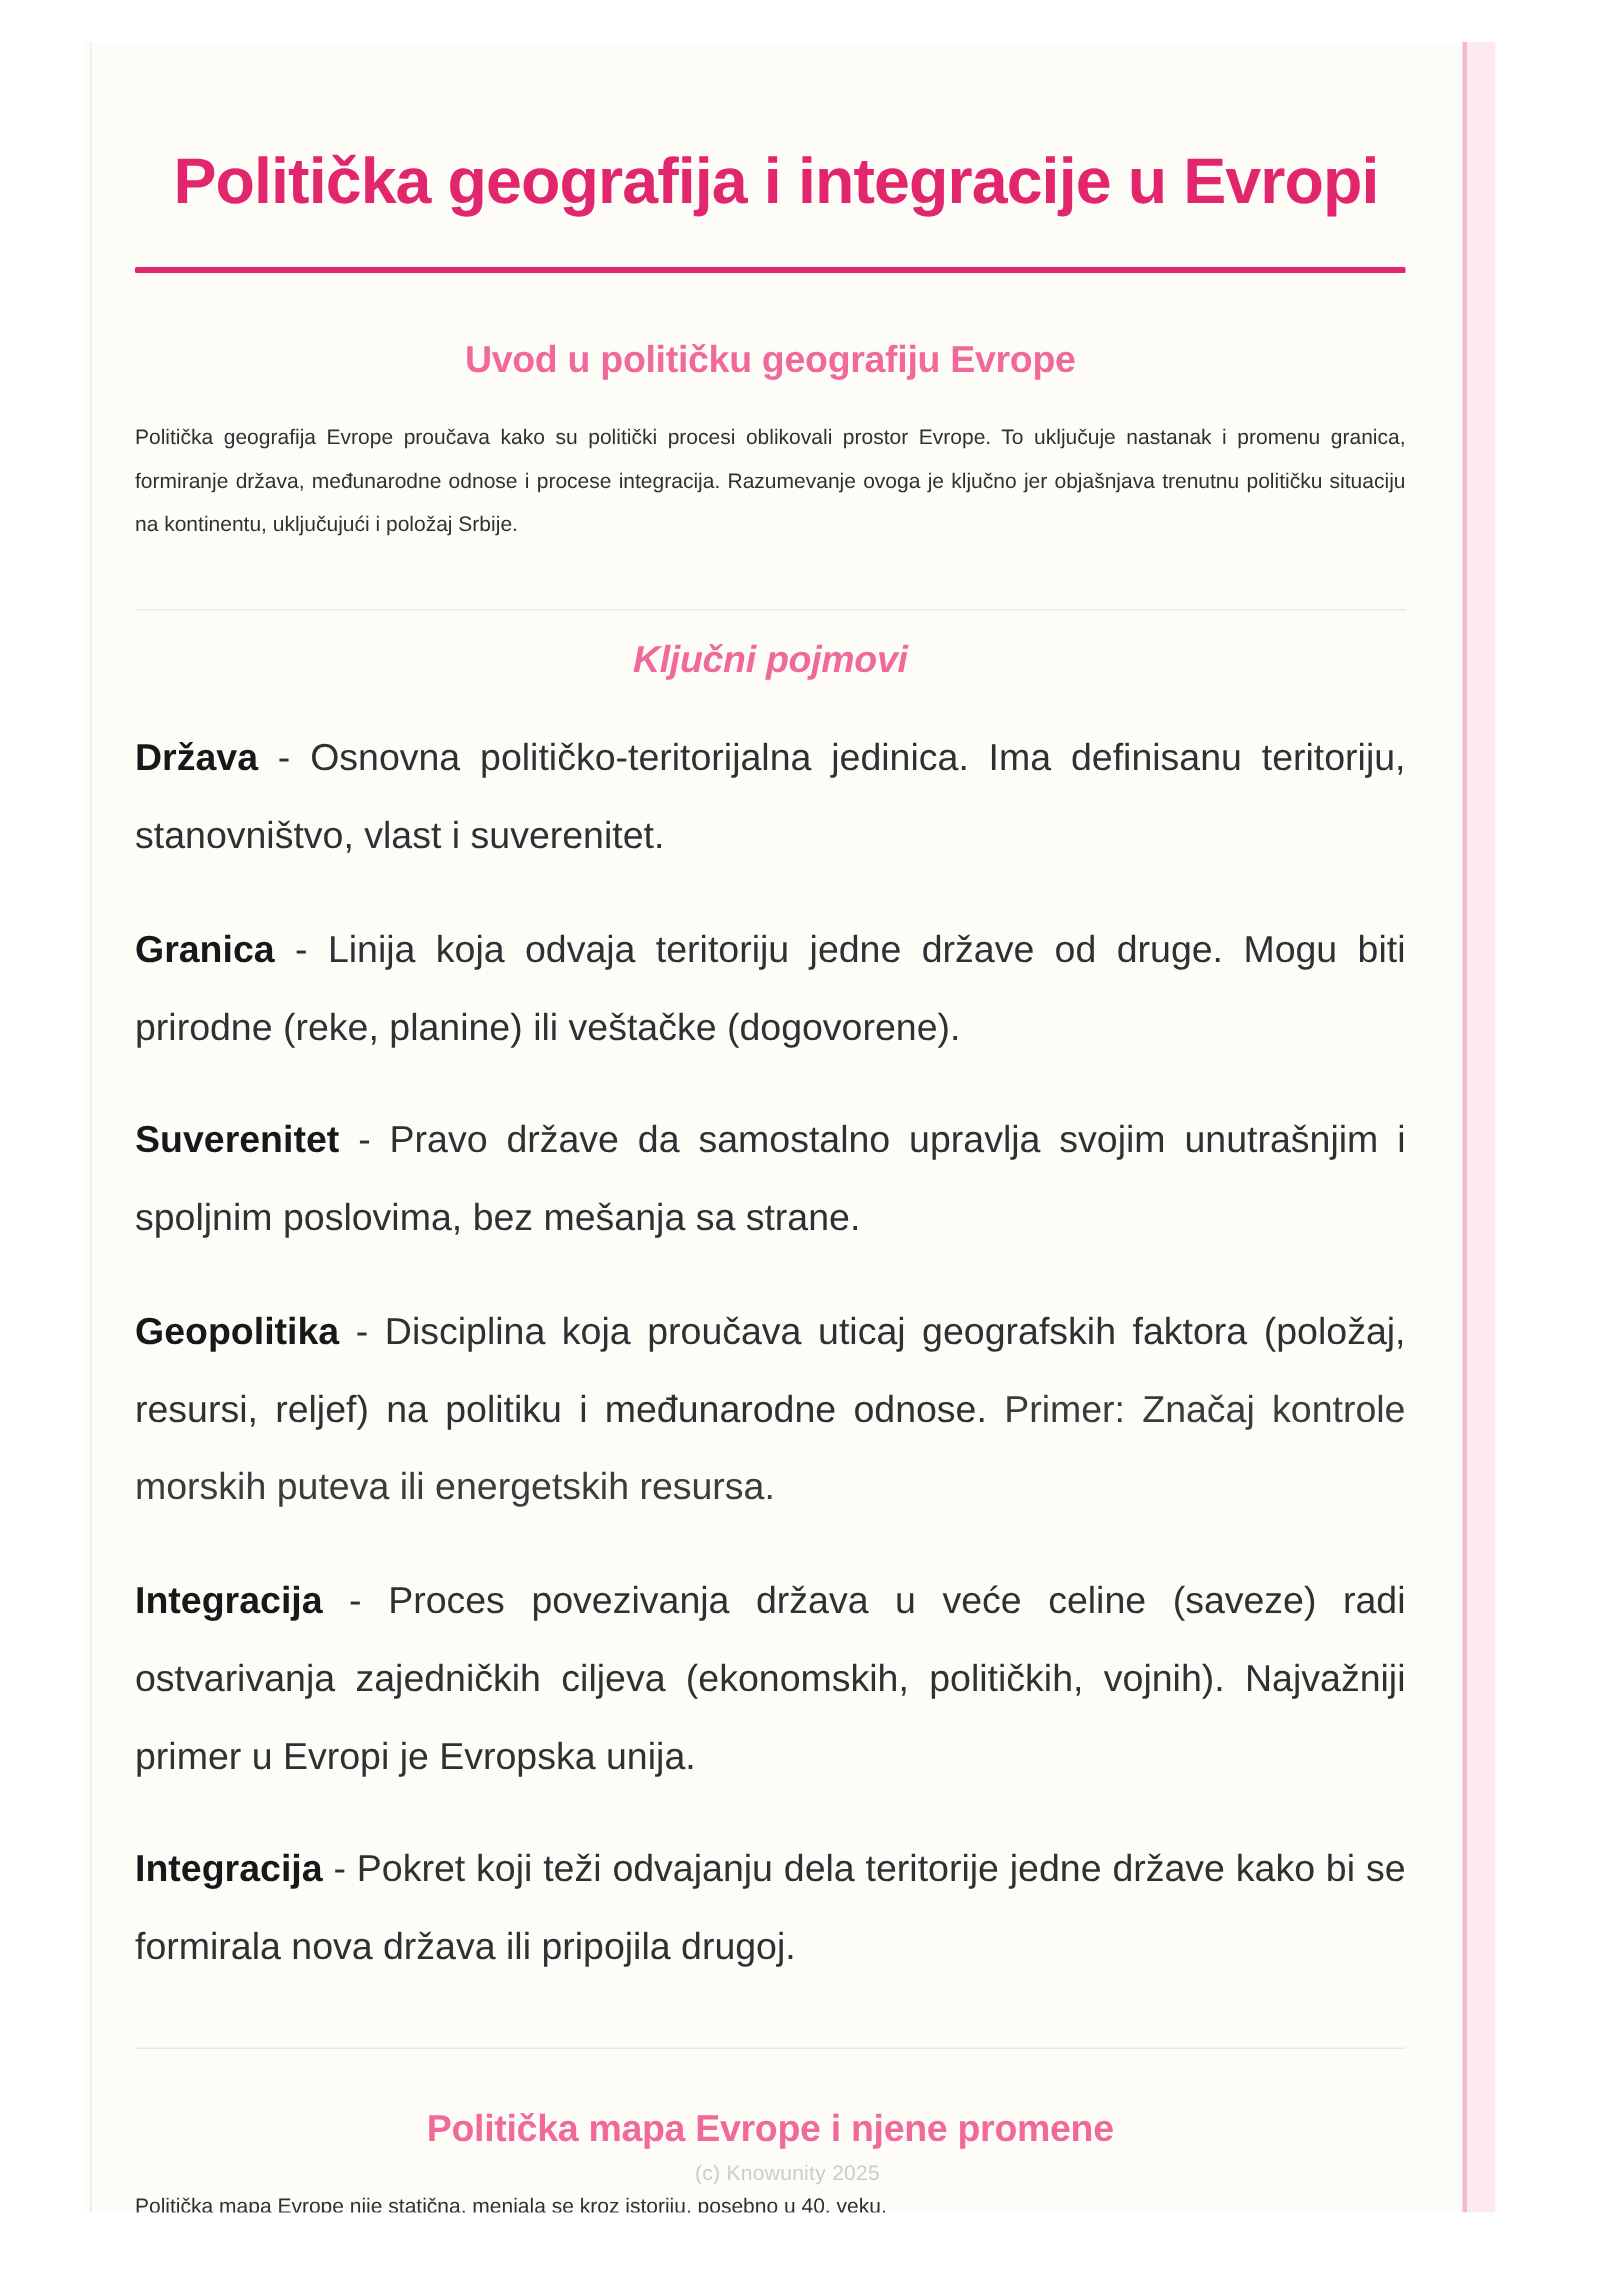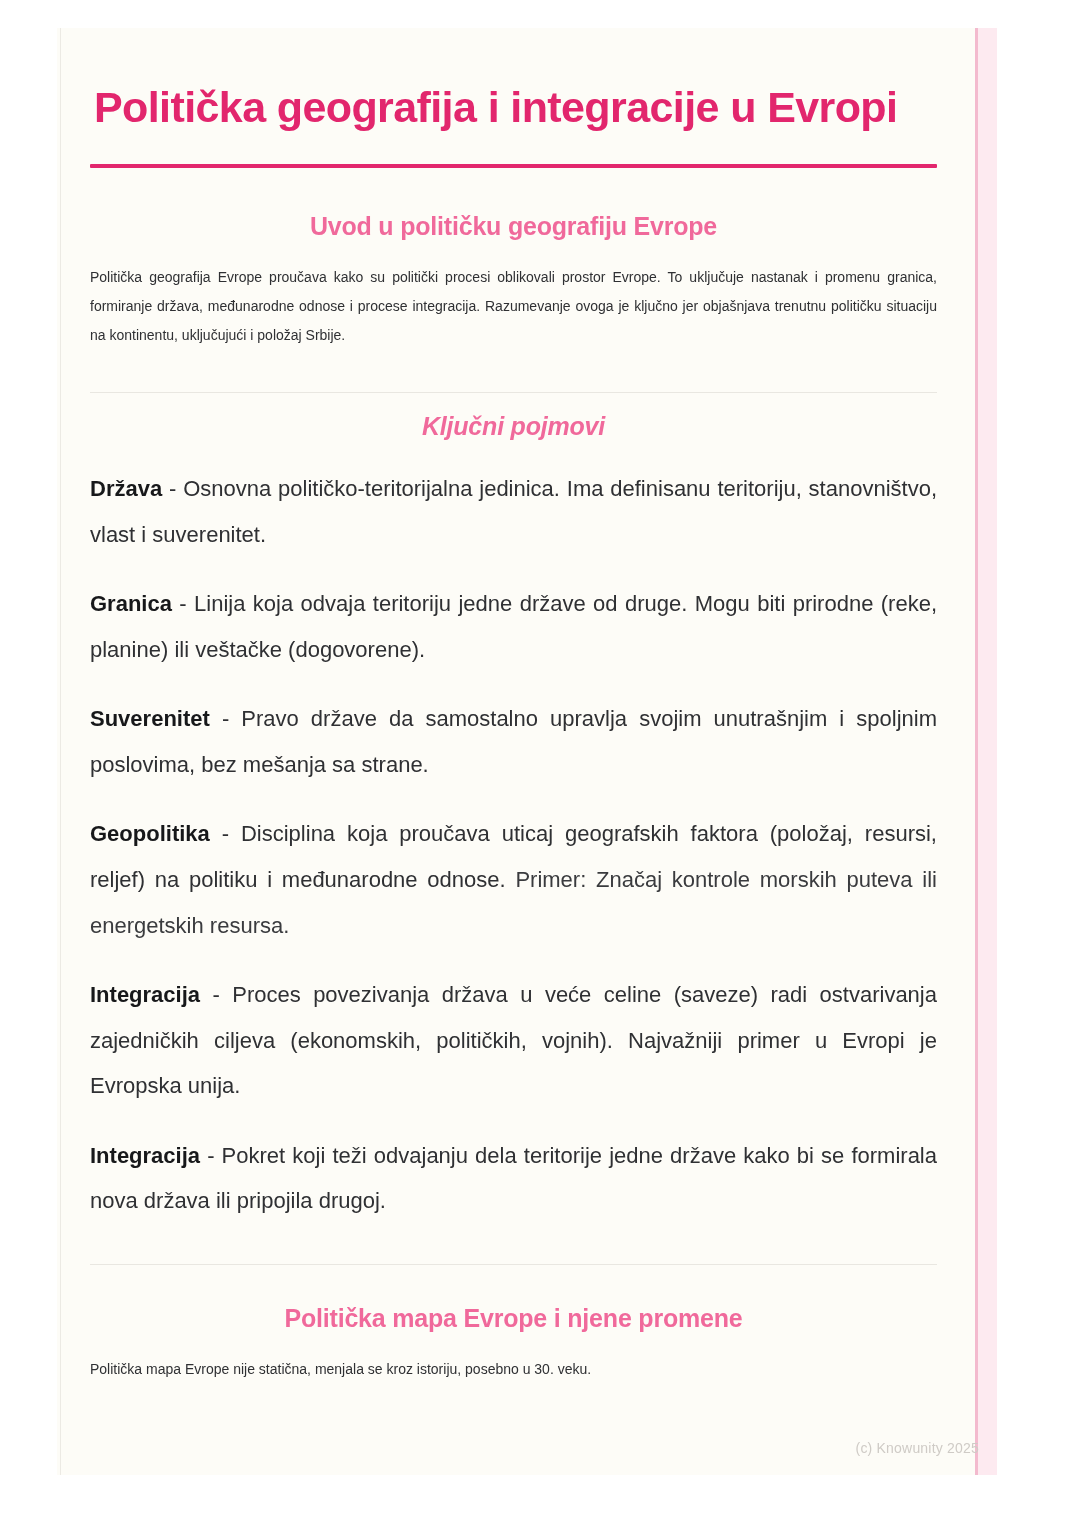--- a/index.html
+++ b/index.html
@@ -49,27 +49,28 @@
 
   
   #content {
     position: absolute;
     left: 33px;
     top: 0;
     width: 847px;
   }
 
   .doc-title {
-    margin: 4px;
+    margin: 18px;
     padding-top: 48px;
     font-size: 43px;
     line-height: 1.30;
     font-weight: bold;
     letter-spacing: -0.6px;
     color: #e2266d;
+    text-align: right;
   }
 
   .title-rule {
     margin-top: 28px;
     height: 4px;
     background: #e2266d;
     border-radius: 1px;
   }
 
   .section-heading {
@@ -91,21 +92,21 @@
     font-size: 14px;
     line-height: 2.07;
     color: #2f3033;
     text-align: justify;
     text-justify: inter-word;
   }
 
   p.term {
     margin: 0;
     padding-top: 24px;
-    font-size: 22px;
+    font-size: 25px;
     line-height: 2.07;
     color: #2f3033;
     text-align: justify;
     text-justify: inter-word;
   }
   p.term:first-of-type { padding-top: 21px; }
 
   .term-name { font-weight: bold; color: #17181a; }
   .term-em   { color: #3a3b3e; }
 
@@ -114,22 +115,22 @@
     background: #e9e7e1;
     margin-top: 42px;
   }
   .divider.d2 { margin-top: 40px; }
 
   .footer-note {
     position: absolute;
     right: 0px;
     top: 1412px;
     width: 940px;
-    text-align: right;
-    padding-right: 18px;
+    text-align: center;
+    padding-right: 4px;
     box-sizing: border-box;
     font-size: 14px;
     color: #cfcbc6;
     letter-spacing: 0.2px;
   }
 </style>
 </head>
 <body>
 
 <div id="page">
@@ -169,19 +170,19 @@
       <span class="term-name">Integracija</span><span> - </span><span>Proces povezivanja država u veće celine (saveze) radi ostvarivanja zajedničkih ciljeva (ekonomskih, političkih, vojnih). Najvažniji primer u Evropi je Evropska unija.</span><span class="term-em"></span>
     </p>
 
     <p class="term">
       <span class="term-name">Integracija</span><span> - </span><span>Pokret koji teži odvajanju dela teritorije jedne države kako bi se formirala nova država ili pripojila drugoj.</span><span class="term-em"></span>
     </p>
 
     <div class="divider d2"></div>
 
     <h2 class="section-heading sec-map">Politička mapa Evrope i njene promene</h2>
-    <p class="body">Politička mapa Evrope nije statična, menjala se kroz istoriju, posebno u 30. veku.</p>
+    <p class="body">Politička mapa Evrope nije statična, menjala se kroz istoriju, posebno u 40. veku.</p>
 
   </div>
 
   <div class="footer-note">(c) Knowunity 2025</div>
 
 </div>
 
 </body></html>

